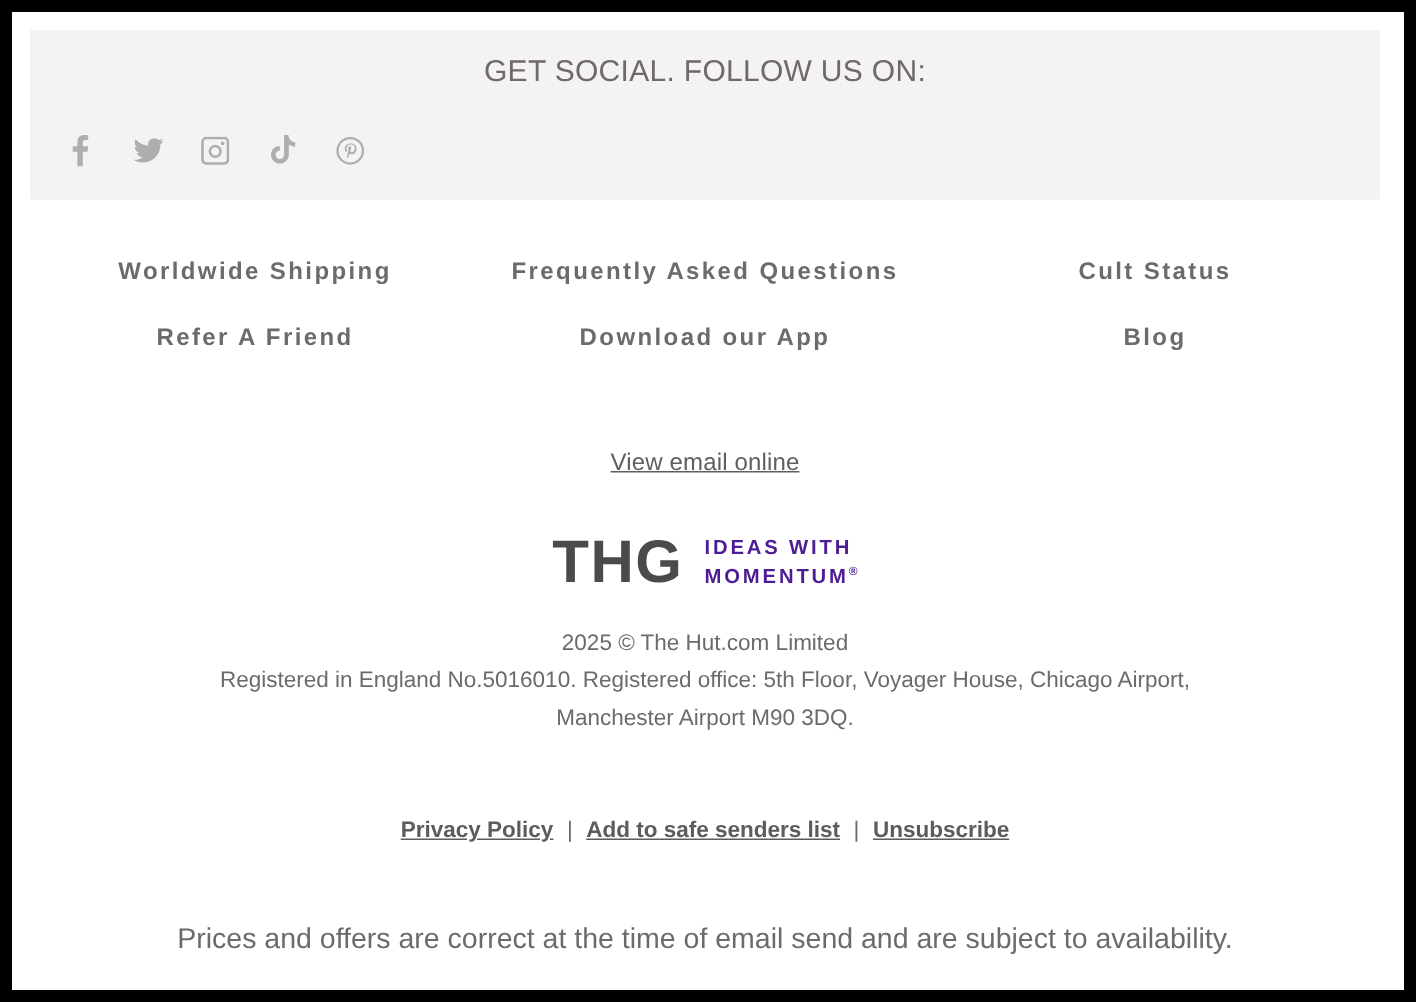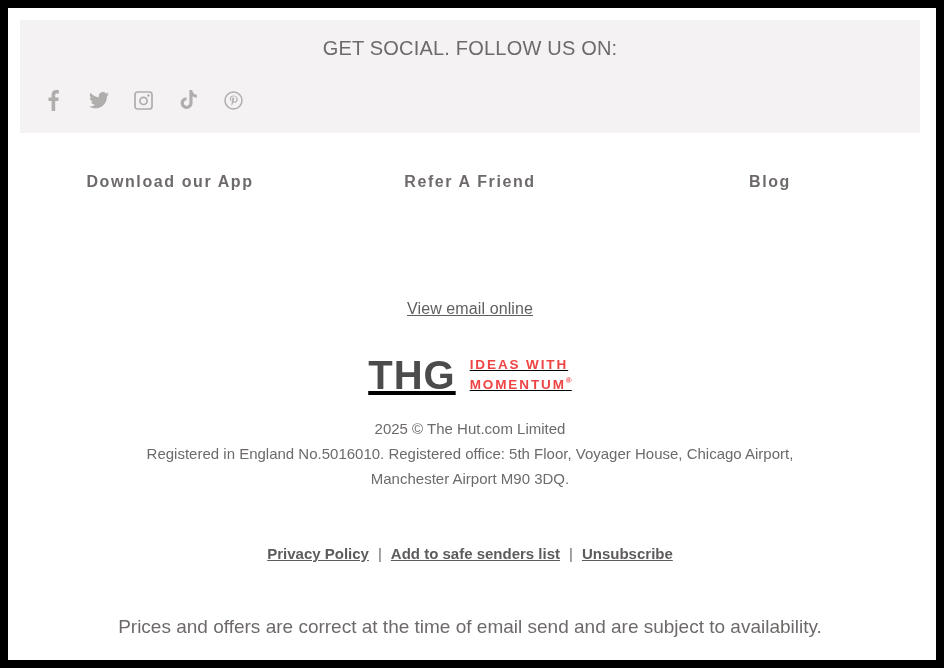--- a/index.html
+++ b/index.html
@@ -115,33 +115,32 @@
     top: 346px;
     width: 900px;
     display: flex;
     justify-content: center;
     align-items: center;
   }
   .logo-inner {
     display: flex;
     align-items: center;
     gap: 14px;
-    text-decoration: underline;
   }
   .logo-thg {
     font-size: 40px;
     font-weight: bold;
     color: #4b4b4b;
     letter-spacing: 1px;
     line-height: 42px;
   }
   .logo-tag {
     font-size: 13.5px;
     font-weight: bold;
-    color: #ef4444;
+    color: #4c1d95;
     letter-spacing: 1.9px;
     line-height: 16px;
     text-align: left;
   }
   .logo-tag .reg {
     font-size: 8px;
     vertical-align: super;
     letter-spacing: 0;
   }
 
@@ -235,27 +234,38 @@
           <circle cx="9.5" cy="9.5" r="8.5" fill="none" stroke="currentColor" stroke-width="1.5"></circle>
           <path d="M9.8 4.6c-2.6 0-3.95 1.75-3.95 3.5 0 0.98 0.38 1.85 1.2 2.18 0.14 0.05 0.26 0 0.3-0.15 0.03-0.1 0.09-0.36 0.12-0.47 0.04-0.15 0.02-0.2-0.09-0.33-0.24-0.28-0.39-0.65-0.39-1.17 0-1.5 1.15-2.85 2.98-2.85 1.63 0 2.52 0.97 2.52 2.26 0 1.7-0.77 3.14-1.91 3.14-0.63 0-1.1-0.51-0.95-1.14 0.18-0.75 0.53-1.56 0.53-2.1 0-0.49-0.27-0.89-0.82-0.89-0.65 0-1.18 0.66-1.18 1.54 0 0.56 0.19 0.94 0.19 0.94l-0.77 3.2c-0.23 0.95-0.03 2.12-0.02 2.24 0.01 0.07 0.1 0.09 0.14 0.03 0.06-0.07 0.79-0.96 1.04-1.85 0.07-0.25 0.4-1.54 0.4-1.54 0.2 0.38 0.79 0.71 1.42 0.71 1.86 0 3.13-1.67 3.13-3.91 0-1.69-1.46-3.27-3.68-3.27z" fill="currentColor"></path>
         </svg>
       </span>
 
     </div>
   </div>
 
   <div class="nav-grid">
 
-
     <div class="nav-row">
       <div class="nav-col">
+        <span class="nav-link">Worldwide Shipping</span>
+      </div>
+      <div class="nav-col">
+        <span class="nav-link">Frequently Asked Questions</span>
+      </div>
+      <div class="nav-col">
+        <span class="nav-link">Cult Status</span>
+      </div>
+    </div>
+
+    <div class="nav-row">
+      <div class="nav-col">
+        <span class="nav-link">Refer A Friend</span>
+      </div>
+      <div class="nav-col">
         <span class="nav-link">Download our App</span>
-      </div>
-      <div class="nav-col">
-        <span class="nav-link">Refer A Friend</span>
       </div>
       <div class="nav-col">
         <span class="nav-link">Blog</span>
       </div>
     </div>
 
   </div>
 
   <div class="view-online-wrap">
     <span class="view-online">View email online</span>

